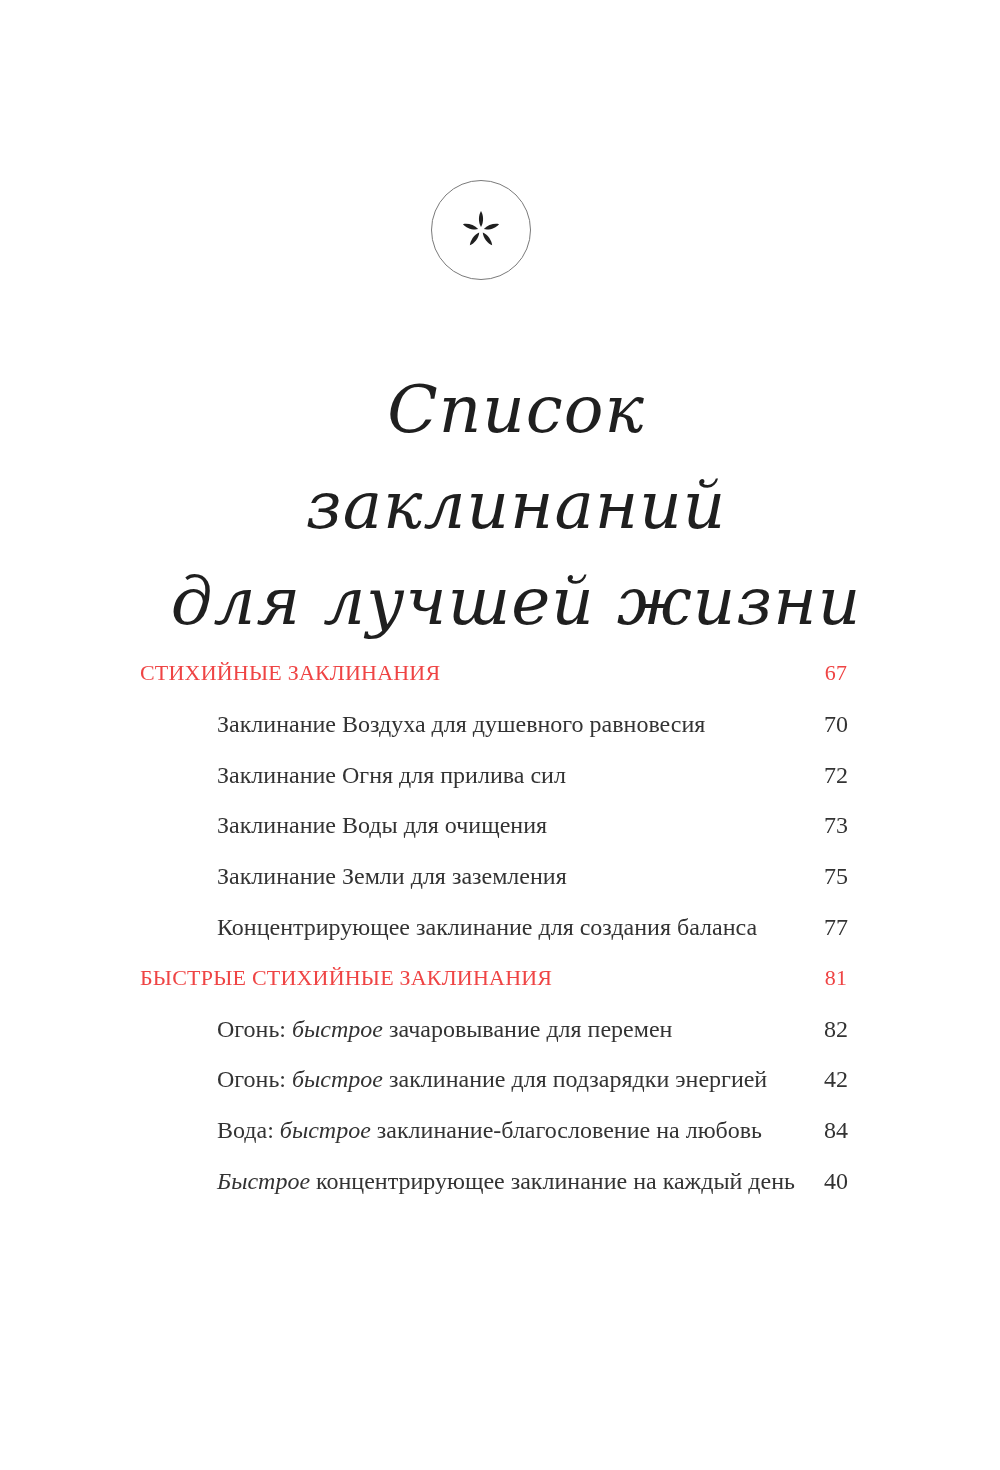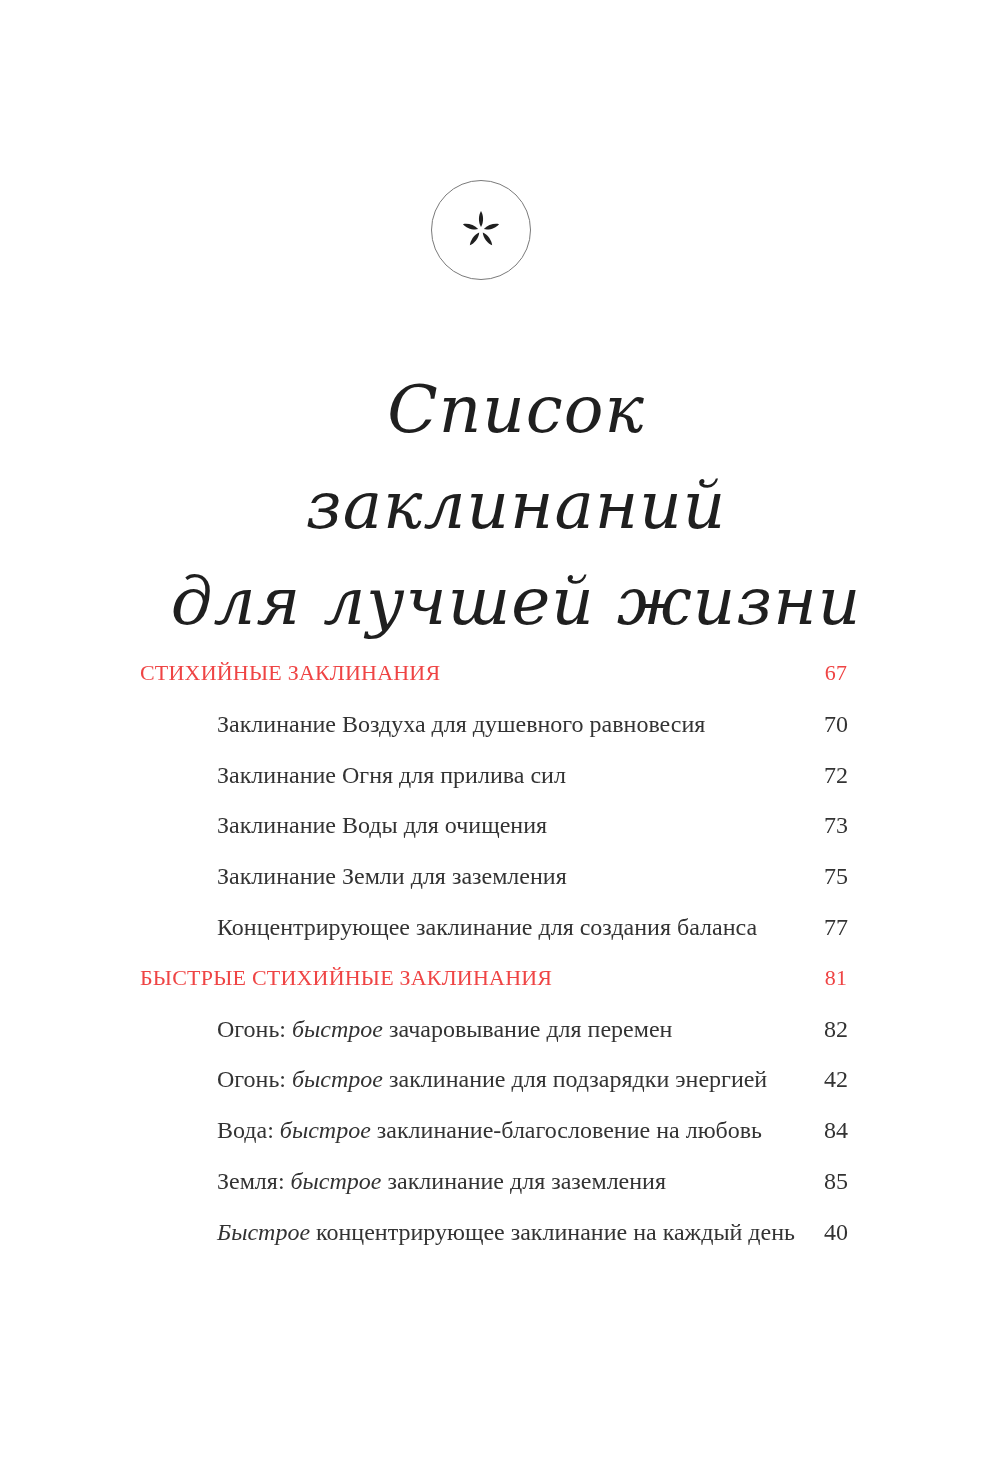--- a/index.html
+++ b/index.html
@@ -135,21 +135,17 @@
   </div>
   <div class="row entry">
     <span class="label"><span>Огонь: </span><em>быстрое</em><span> заклинание для подзарядки энергией</span></span>
     <span class="page">42</span>
   </div>
   <div class="row entry">
     <span class="label"><span>Вода: </span><em>быстрое</em><span> заклинание-благословение на любовь</span></span>
     <span class="page">84</span>
   </div>
   <div class="row entry">
-    <span class="label"><span>Земля: </span><em>быстрое</em><span> заклинание для заземления</span></span>
-    <span class="page">85</span>
-  </div>
-  <div class="row entry">
     <span class="label"><span></span><em>Быстрое</em><span> концентрирующее заклинание на каждый день</span></span>
     <span class="page">40</span>
   </div>
 
 </div>
 
 </body></html>

